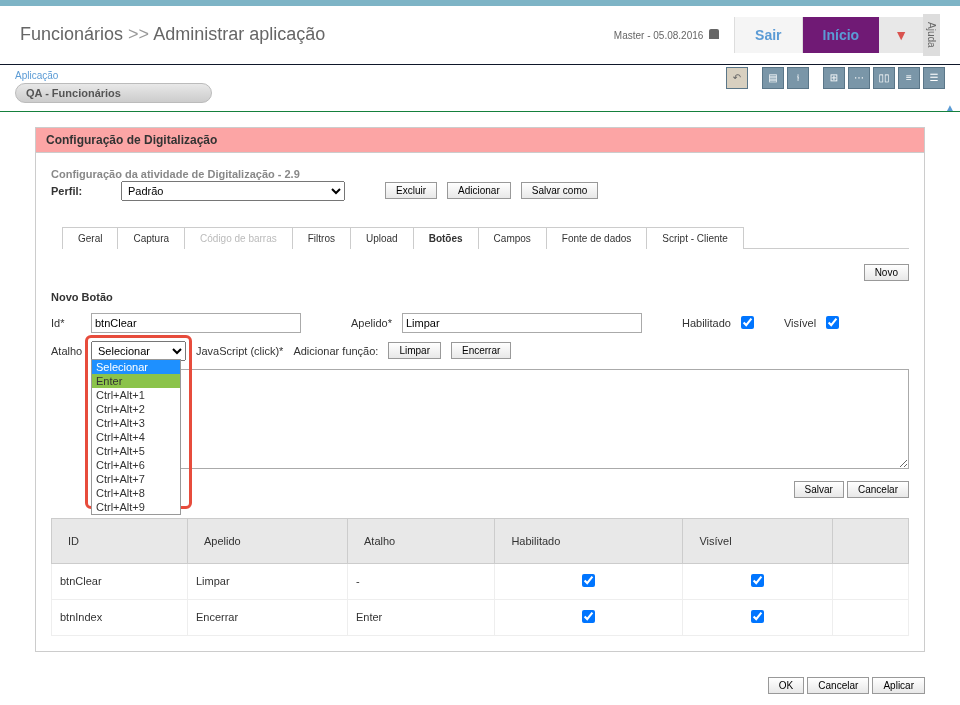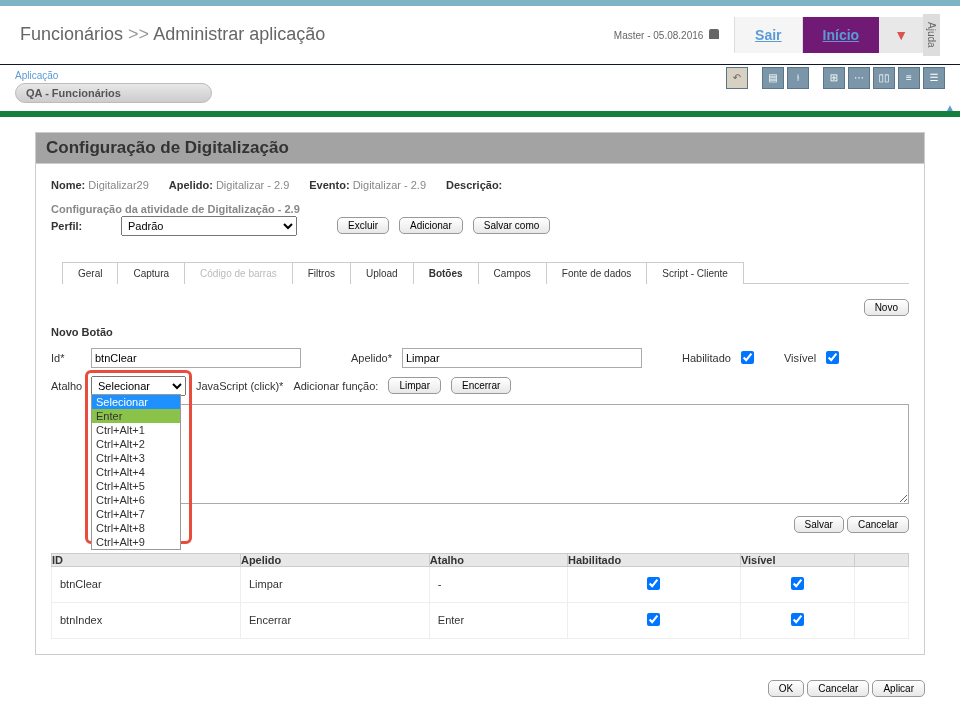--- a/index.html
+++ b/index.html
@@ -3,64 +3,64 @@
 <meta charset="utf-8">
 <style>
 * { box-sizing: border-box; margin: 0; padding: 0; }
 body { font-family: Arial, sans-serif; font-size: 11px; color: #333; background: #fff; width: 960px; }
 .topbar { height: 6px; background: #7eb4c6; }
 .header { display: flex; align-items: center; padding: 8px 20px; border-bottom: 1px solid #0f172a; }
 .header-title { font-size: 18px; color: #666; flex: 1; }
 .header-title .sep { color: #999; }
 .user-info { font-size: 10px; color: #666; margin-right: 15px; }
 .user-icon { display: inline-block; width: 10px; height: 10px; background: #666; border-radius: 2px 2px 0 0; position: relative; margin-left: 3px; }
-.nav-btn { display: inline-block; padding: 10px 20px; font-size: 14px; font-weight: bold; border-left: 1px solid #ddd; cursor: pointer; text-decoration: underline; }
+.nav-btn { display: inline-block; padding: 10px 20px; font-size: 14px; font-weight: bold; border-left: 1px solid #ddd; cursor: pointer; }
 .nav-sair { color: #5b9bd5; background: #f5f5f5; }
 .nav-inicio { color: #5b9bd5; background: #701a75; }
 .nav-dropdown { padding: 10px 15px; background: #e8e8e8; color: #d9534f; font-size: 14px; cursor: pointer; }
 .help-tab { writing-mode: vertical-rl; padding: 8px 3px; background: #ddd; color: #666; font-size: 10px; cursor: pointer; }
-.subheader { display: flex; padding: 5px 15px 8px; border-bottom: 6px solid #15803d; position: relative; }
+.subheader { display: flex; padding: 5px 15px 8px; border-bottom: 1px solid #15803d; position: relative; }
 .app-label { font-size: 10px; color: #5b9bd5; margin-bottom: 2px; }
 .app-pill { background: linear-gradient(#e8e8e8, #ccc); border: 1px solid #bbb; border-radius: 10px; padding: 3px 90px 3px 10px; font-size: 11px; color: #555; font-weight: bold; display: inline-block; }
 .toolbar { position: absolute; right: 15px; top: 2px; display: flex; gap: 3px; }
 .tool-btn { width: 22px; height: 22px; background: #7a96a8; border: 1px solid #5a7688; cursor: pointer; display: flex; align-items: center; justify-content: center; color: #fff; font-size: 10px; }
 .tool-btn.undo { background: #d8d0c0; color: #666; }
 .expand-arrow { position: absolute; right: 5px; bottom: -2px; color: #5b9bd5; font-size: 10px; }
 .main { padding: 15px 35px; }
-.section-header { background: #a3a3a3; border: 1px solid #ccc; padding: 5px 10px; font-weight: bold; font-size: 17px; }
+.section-header { background: #fca5a5; border: 1px solid #ccc; padding: 5px 10px; font-weight: bold; font-size: 12px; }
 .section-body { border: 1px solid #ccc; border-top: none; padding: 15px; }
 .info-row { display: flex; gap: 20px; margin-bottom: 12px; font-size: 11px; }
 .info-row b { color: #333; }
 .info-row span { color: #888; }
 .subtitle { color: #888; font-weight: bold; margin-bottom: 1px; }
 .profile-row { display: flex; align-items: center; gap: 10px; margin-bottom: 25px; }
 .profile-row label { font-weight: bold; width: 60px; }
-.profile-row select { width: 176px; padding: 2px; font-size: 11px; }
-.btn { padding: 2px 10px; border: 1px solid #999; border-radius: 5px; background: linear-gradient(#fff, #e8e8e8); font-size: 10px; cursor: pointer; }
+.profile-row select { width: 224px; padding: 2px; font-size: 11px; }
+.btn { padding: 2px 10px; border: 1px solid #999; border-radius: 0; background: linear-gradient(#fff, #e8e8e8); font-size: 10px; cursor: pointer; }
 .tabs { display: flex; border-bottom: 1px solid #ccc; margin-bottom: 15px; margin-left: 11px; }
 .tab { padding: 5px 15px; border: 1px solid #ccc; border-bottom: none; background: #fff; font-size: 10px; cursor: pointer; margin-right: -1px; position: relative; top: 1px; }
 .tab.active { font-weight: bold; background: #fff; z-index: 1; }
 .tab.disabled { color: #bbb; }
 .right-actions { text-align: right; margin-bottom: 10px; }
 .form-title { font-weight: bold; margin-bottom: 10px; }
 .form-row { display: flex; align-items: center; gap: 10px; margin-bottom: 8px; }
 .form-row label { font-size: 11px; }
 .form-row input[type=text] { padding: 3px; font-size: 11px; border: 1px solid #aaa; }
 .form-row select { padding: 2px; font-size: 11px; }
 .textarea-wrap { position: relative; }
 textarea { width: 100%; height: 100px; padding: 3px; font-size: 11px; border: 1px solid #aaa; resize: both; }
 .dropdown-open { position: absolute; top: 18px; left: 0; width: 90px; background: #fff; border: 1px solid #999; z-index: 10; }
 .dropdown-container { position: relative; display: inline-block; }
 .dropdown-highlight { position: absolute; top: -6px; left: -6px; right: -6px; bottom: -148px; border: 3px solid #e74c3c; border-radius: 6px; z-index: 5; pointer-events: none; }
 .dropdown-open div { padding: 1px 4px; font-size: 11px; cursor: pointer; }
 .dropdown-open .selected { background: #1e90ff; color: #fff; }
 .dropdown-open .hover { background: #8bc34a; }
 .action-row { text-align: right; margin: 10px 0 20px; }
 table { width: 100%; border-collapse: collapse; font-size: 11px; }
-th { background: #e8e8e8; padding: 0; text-align: left; border: 1px solid #ccc; font-weight: bold; }
+th { background: #e8e8e8; padding: 16px; text-align: left; border: 1px solid #ccc; font-weight: normal; }
 td { padding: 10px 8px; border: 1px solid #eee; }
 td.center { text-align: center; }
 .footer-btns { text-align: right; padding: 10px 35px; }
 </style>
 </head>
 <body>
 
 <div class="topbar"></div>
 
 <div class="header">
@@ -95,26 +95,20 @@
     <div class="tool-btn">▯▯</div>
     <div class="tool-btn">≡</div>
     <div class="tool-btn">☰</div>
   </div>
   <div class="expand-arrow">▲</div>
 </div>
 
 <div class="main">
   <div class="section-header">Configuração de Digitalização</div>
   <div class="section-body">
-    <div class="info-row">
-      <div><b>Nome:</b> <span>Digitalizar29</span></div>
-      <div><b>Apelido:</b> <span>Digitalizar - 2.9</span></div>
-      <div><b>Evento:</b> <span>Digitalizar - 2.9</span></div>
-      <div><b>Descrição:</b></div>
-    </div>
     <div class="subtitle">Configuração da atividade de Digitalização - 2.9</div>
     <div class="profile-row">
       <label>Perfil:</label>
       <select><option>Padrão</option></select>
       <div style="width:20px"></div>
       <button class="btn">Excluir</button>
       <button class="btn">Adicionar</button>
       <button class="btn">Salvar como</button>
     </div>
 

